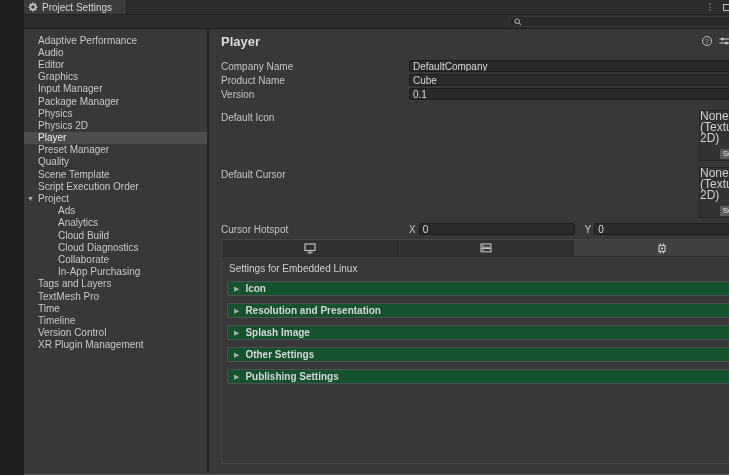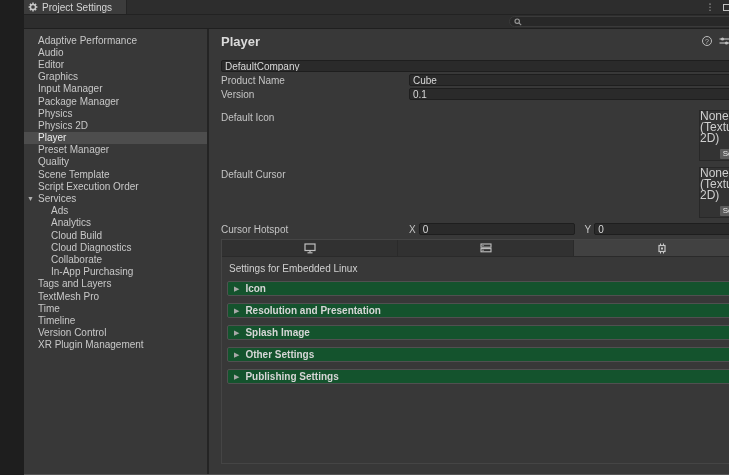--- a/index.html
+++ b/index.html
@@ -21,21 +21,21 @@
   .closex { font-size: 11px; line-height: 10px; font-weight: bold; }
   
   .toolbar { height: 14px; background: #2d2d2d; border-bottom: 1px solid #1f1f1f; display: flex; align-items: center; }
   .searchbox { margin-left: auto; margin-right: 2px; width: 241px; height: 11px; background: #282828;
     border: 1px solid #3a3a3a; border-radius: 6px; display: flex; align-items: center; padding: 0 4px; gap: 3px; }
   .search-input { flex: 1; background: transparent; border: none; outline: none; color: #ddd; font-size: 9px; font-family: inherit; height: 9px; }
   
   .body { display: flex; height: 446px; }
   .sidebar { width: 185px; flex-shrink: 0; border-right: 2px solid #242424; padding-top: 5px; }
   .side-item { height: 12.2px; display: flex; align-items: center; padding-left: 14px; color: #c8c8c8; white-space: nowrap; cursor: default; }
-  .side-item.sub { padding-left: 27px; }
+  .side-item.sub { padding-left: 34px; }
   .side-item.has-caret { padding-left: 3px; }
   .side-item.selected { background: #4d4d4d; color: #ececec; }
   .caret { font-size: 7px; color: #b0b0b0; width: 11px; display: inline-block; }
   
   .main { flex: 1; padding: 3px 2px 0 12px; min-width: 0; }
   .panel-header { display: flex; align-items: center; height: 18px; margin-bottom: 9px; }
   .panel-title { font-size: 13px; font-weight: bold; color: #dadada; }
   .header-icons { margin-left: auto; display: flex; align-items: center; gap: 7px; padding-right: 3px; }
   .hicon { color: #bdbdbd; display: inline-flex; align-items: center; }
   .help-circle { width: 10px; height: 10px; border-radius: 50%; border: 1px solid #bdbdbd; font-size: 7px; display: inline-flex; align-items: center; justify-content: center; color: #bdbdbd; }
@@ -149,21 +149,21 @@
           <span>Quality</span>
         </div>
       <div class="side-item">
           <span>Scene Template</span>
         </div>
       <div class="side-item">
           <span>Script Execution Order</span>
         </div>
       <div class="side-item has-caret">
         <span class="caret">▼</span>
-        <span>Services</span>
+        <span>Project</span>
       </div>
       <div class="side-item sub">
           <span>Ads</span>
         </div>
       <div class="side-item sub">
           <span>Analytics</span>
         </div>
       <div class="side-item sub">
           <span>Cloud Build</span>
         </div>
@@ -222,20 +222,21 @@
                 <line x1="1.9" y1="8.1" x2="3" y2="7"></line>
                   <line x1="7" y1="3" x2="8.1" y2="1.9"></line>
               </g>
               <circle cx="5" cy="5" r="2.6" fill="none" stroke="#bdbdbd" stroke-width="1.5"></circle>
             </svg>
           </span>
         </span>
       </div>
 
       <div class="row">
+        <span class="row-label">Company Name</span>
         <span class="row-field">
             <input class="txt" value="DefaultCompany" style="">
           </span>
       </div>
       <div class="row">
         <span class="row-label">Product Name</span>
         <span class="row-field">
             <input class="txt" value="Cube" style="">
           </span>
       </div>

